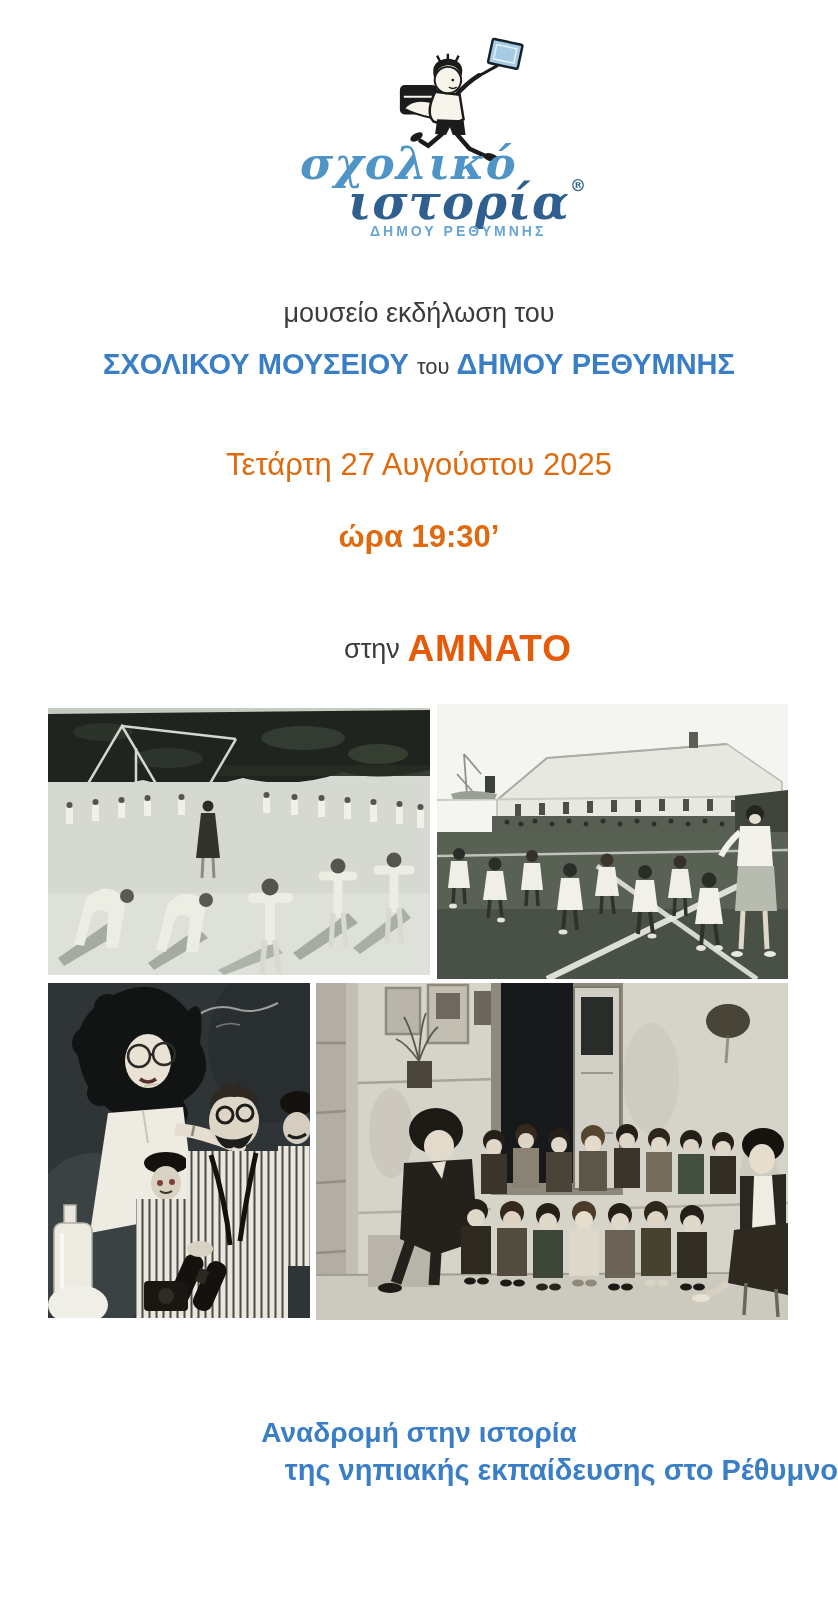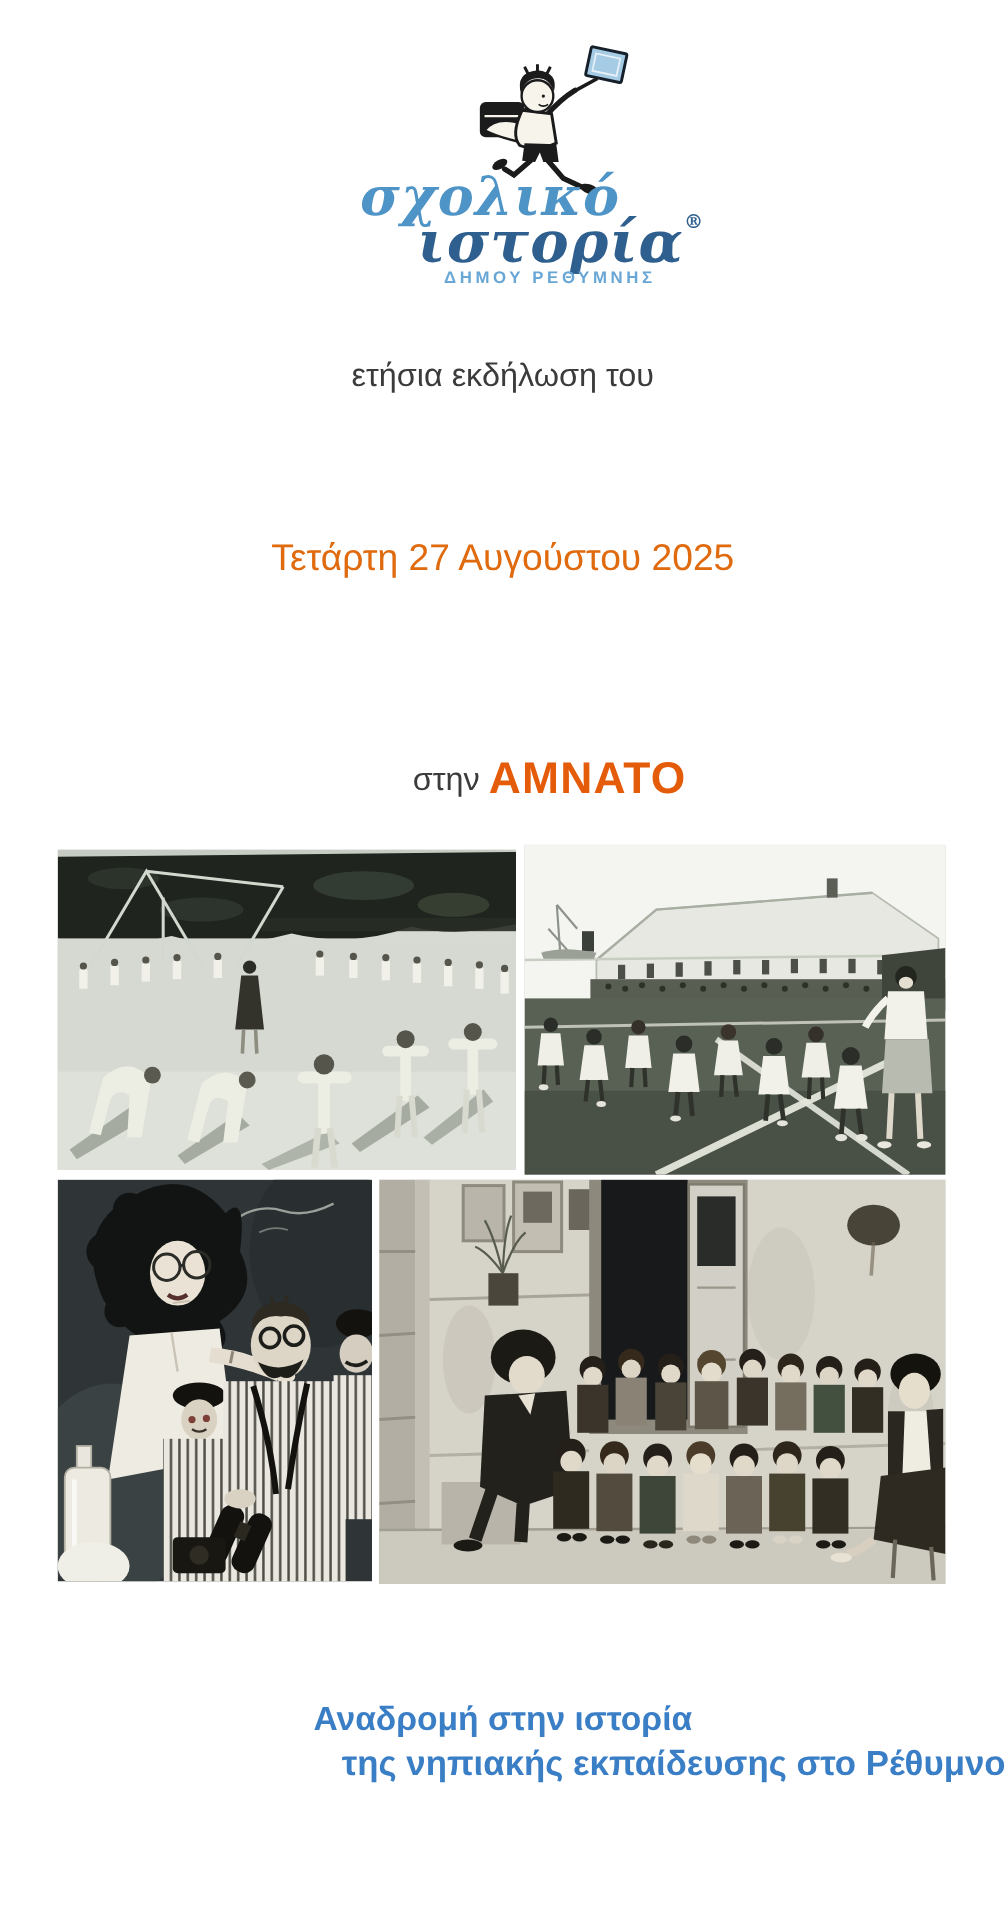--- a/index.html
+++ b/index.html
@@ -85,24 +85,30 @@
       <path d="M114,100 L127,115 L142,122" stroke="#1b1b1b" stroke-width="4.5" fill="none" stroke-linecap="round"></path>
       <ellipse cx="149" cy="124" rx="8" ry="4" fill="#1b1b1b" transform="rotate(18 149 124)"></ellipse>
       <path d="M99,100 L85,112 L77,107" stroke="#1b1b1b" stroke-width="4.5" fill="none" stroke-linecap="round"></path>
       <ellipse cx="73" cy="103" rx="7" ry="3.8" fill="#1b1b1b" transform="rotate(-30 73 103)"></ellipse>
     </svg>
   </div>
   <div class="abs logo-script1">σχολικό</div>
   <div class="abs logo-script2"><span>ιστορία</span><sup>®</sup></div>
   <div class="abs logo-subtitle">ΔΗΜΟΥ ΡΕΘΥΜΝΗΣ</div>
 
-  <div class="abs centered intro-line">ετήσια εκδήλωση του</div>
-
+  <div class="abs centered intro-line">μουσείο εκδήλωση του</div>
+
+  <div class="abs centered org-line">
+    <span>ΣΧΟΛΙΚΟΥ ΜΟΥΣΕΙΟΥ</span>
+    <span class="connector">του</span>
+    <span>ΔΗΜΟΥ ΡΕΘΥΜΝΗΣ</span>
+  </div>
 
   <div class="abs centered date-line">Τετάρτη 27 Αυγούστου 2025</div>
+  <div class="abs centered time-line">ώρα 19:30’</div>
 
   <div class="abs centered loc-line">
     <span>στην</span>
     <span class="loc-name">ΑΜΝΑΤΟ</span>
   </div>
 
   <div class="photo photo-gym">
     <svg viewBox="0 0 382 267" preserveAspectRatio="none" role="img" aria-label="black and white photo: children exercising in a circle in a schoolyard, teacher in the middle">
       <rect width="382" height="267" fill="#d7dad2"></rect>
       <rect width="382" height="8" fill="#c6ccc3"></rect>

